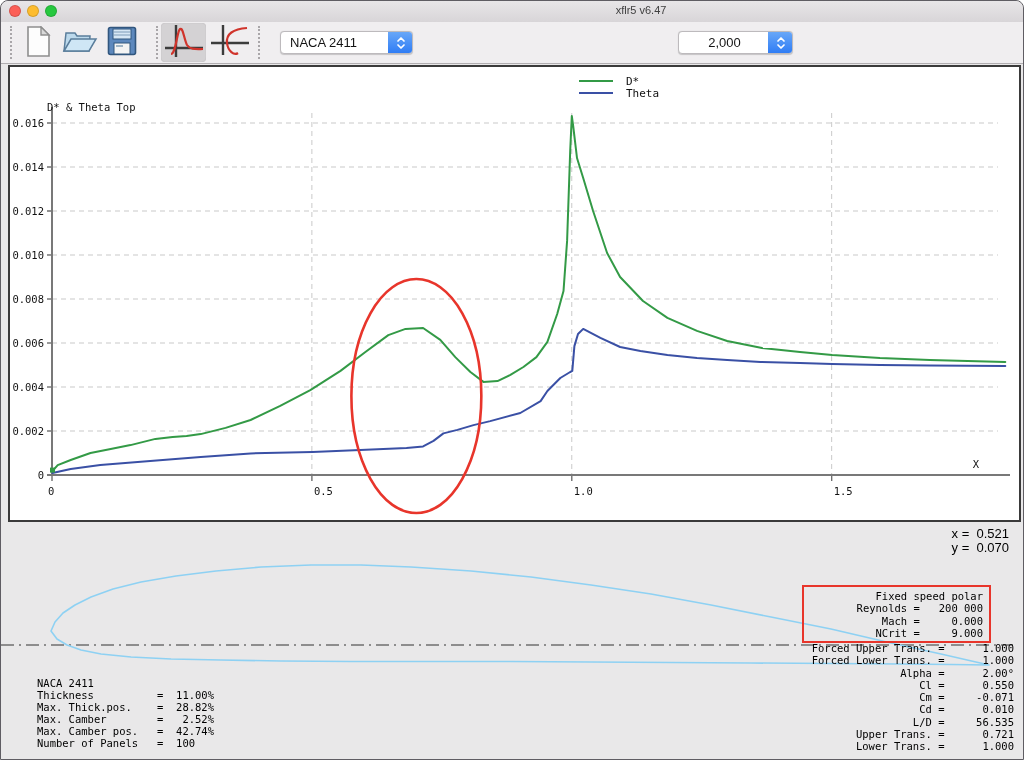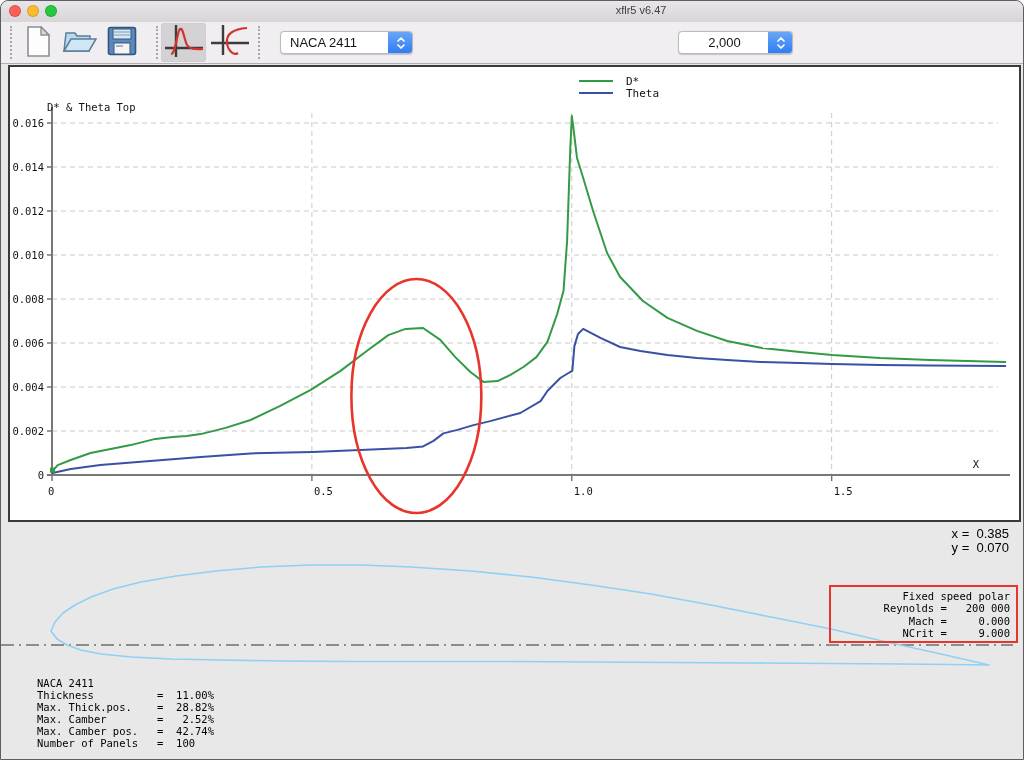--- a/index.html
+++ b/index.html
@@ -24,21 +24,21 @@
               background:linear-gradient(#6ba9f8,#2d7bf5);display:flex;align-items:center;justify-content:center;}
   
   .chartpanel{position:absolute;left:7px;top:64px;width:1013px;height:457px;background:#ffffff;
               border:2px solid #3a3a3a;box-sizing:border-box;}
   #plot{position:absolute;left:0;top:0;}
   
   .bottom{position:absolute;left:0;top:521px;width:1024px;height:239px;}
   #foil{position:absolute;left:0;top:0;}
   .coords{position:absolute;right:16px;top:5px;text-align:right;font-size:13px;line-height:14px;
           color:#000;white-space:pre;}
-  .redbox{position:absolute;left:828px;top:63px;width:189px;height:58px;border:2px solid #3b82f6;box-sizing:border-box;}
+  .redbox{position:absolute;left:801px;top:63px;width:189px;height:58px;border:2px solid #3b82f6;box-sizing:border-box;}
   .boxtext{position:absolute;right:6px;top:3px;text-align:right;
            font-family:"DejaVu Sans Mono",monospace;font-size:10.5px;line-height:12.4px;white-space:pre;color:#000;}
   .oppres{position:absolute;right:11px;top:120px;text-align:right;
           font-family:"DejaVu Sans Mono",monospace;font-size:10.5px;line-height:12.3px;white-space:pre;color:#000;}
   .foilprops{position:absolute;left:36px;top:155px;
           font-family:"DejaVu Sans Mono",monospace;font-size:10.5px;line-height:12.1px;white-space:pre;color:#000;}
   .charttext{font-family:"DejaVu Sans Mono",monospace;}
 </style>
 </head>
 <body>
@@ -177,28 +177,37 @@
         <rect x="40" y="400.6" width="5" height="5" fill="#339a46"></rect>
         <ellipse cx="406.365934065934" cy="329.02" rx="64.97252747252747" ry="117.04" fill="none" stroke="#e8352b" stroke-width="2.6"></ellipse>
       </svg>
   </div>
 
   <div class="bottom">
     <svg id="foil" width="1024" height="239">
         <line x1="0" y1="123" x2="1012" y2="123" stroke="#333" stroke-width="1" stroke-dasharray="13 5 2 5"></line>
         <path d="M50,109 L54,100 L62,91 L74,83 L90,75 L112,67 L140,60 L175,54 L215,49 L260,45 L310,43 L360,43 L410,45 L470,49 L530,55 L590,63 L650,72 L710,83 L770,95 L830,107 L890,121 L940,132 L988,143 L950,142.5 L900,142 L830,141.5 L750,141 L670,140.5 L590,140 L510,139.5 L430,139.5 L350,139.5 L280,139 L220,138 L170,137 L130,135 L100,132 L80,128 L66,123 L56,117 L50,109 Z" fill="none" stroke="#8ed1f3" stroke-width="1.6" stroke-linejoin="round"></path>
       </svg>
-    <div class="coords">x =  0.385
+    <div class="coords">x =  0.521
 y =  0.070</div>
     <div class="redbox" style="border-color: rgb(232, 53, 43);">
       <div class="boxtext">Fixed speed polar
 Reynolds =   200 000
 Mach =     0.000
 NCrit =     9.000</div>
     </div>
+    <div class="oppres">Forced Upper Trans. =      1.000
+Forced Lower Trans. =      1.000
+Alpha =      2.00°
+Cl =      0.550
+Cm =     -0.071
+Cd =      0.010
+L/D =     56.535
+Upper Trans. =      0.721
+Lower Trans. =      1.000</div>
     <div class="foilprops">NACA 2411
 Thickness          =  11.00%
 Max. Thick.pos.    =  28.82%
 Max. Camber        =   2.52%
 Max. Camber pos.   =  42.74%
 Number of Panels   =  100</div>
   </div>
 
 </div>
 

